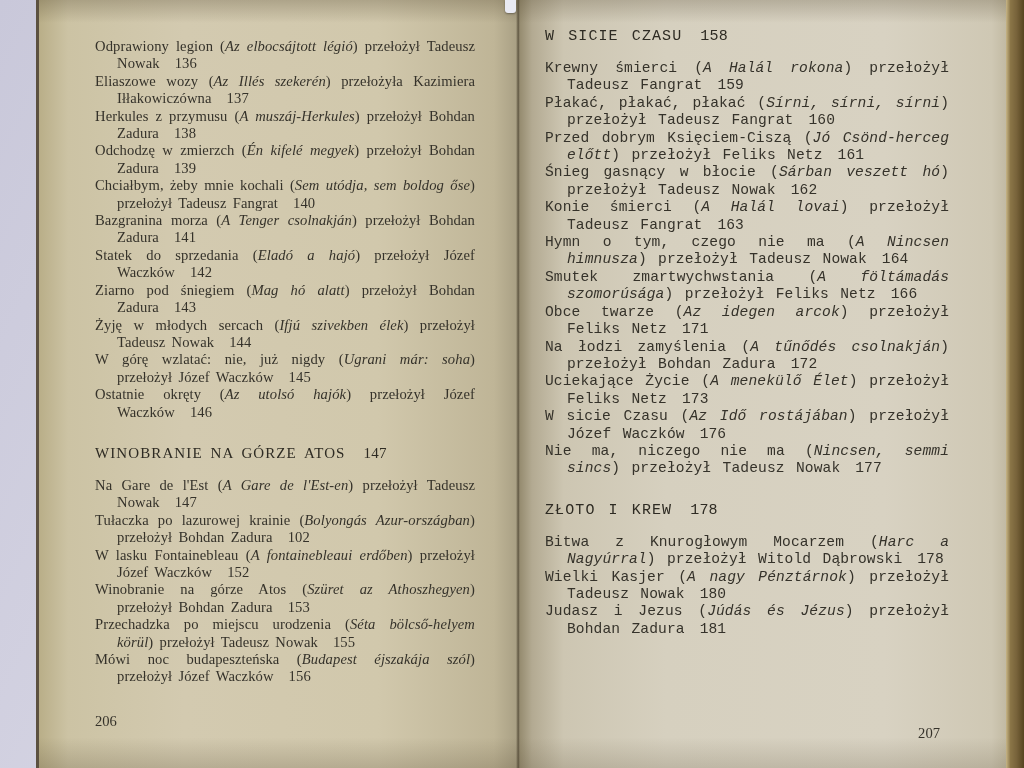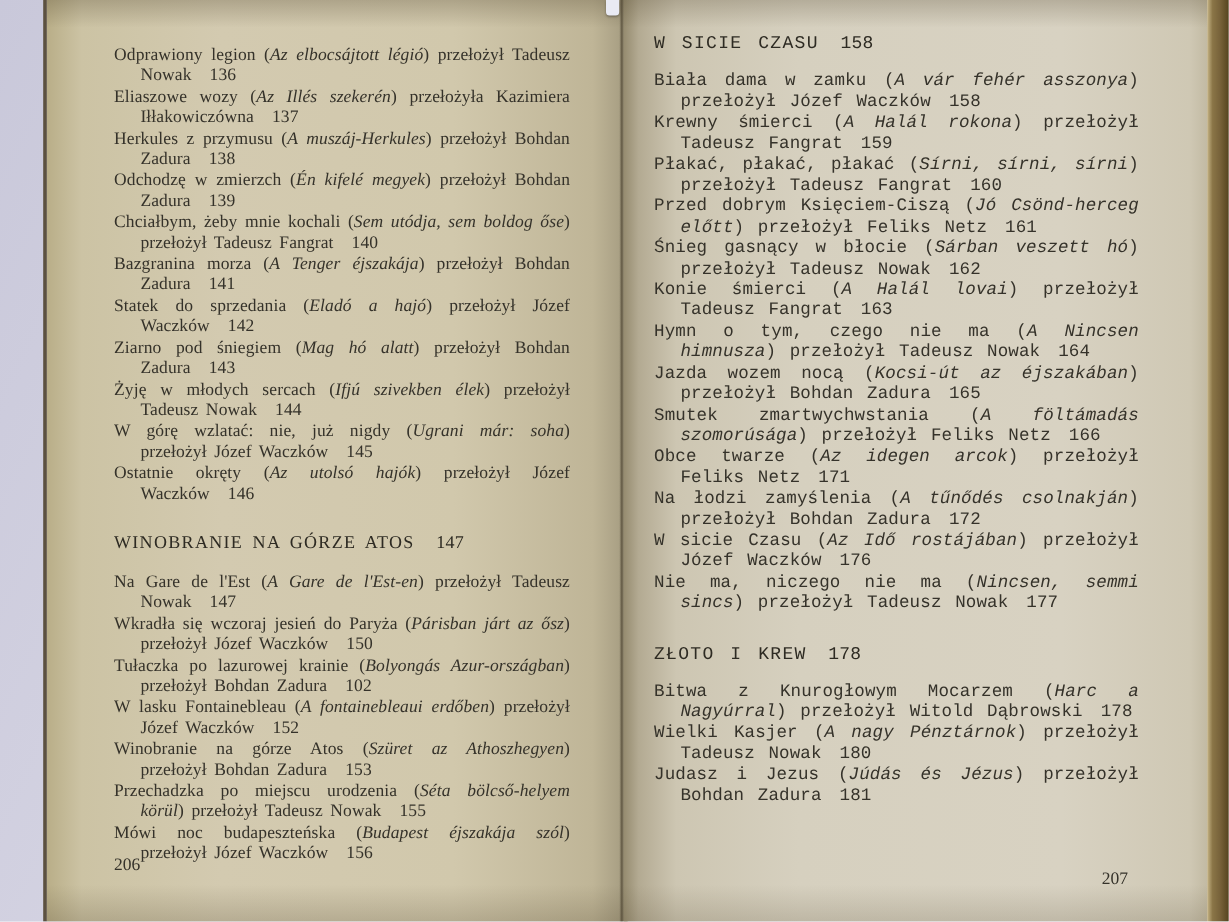--- a/index.html
+++ b/index.html
@@ -78,56 +78,54 @@
 <div class="book">
 
   <div class="page page-left">
     <div class="text-block">
         <div class="toc-section">
           <p class="entry"><span>Odprawiony legion (</span><em>Az elbocsájtott légió</em><span>) przełożył Tadeusz Nowak</span><span class="pagenum">136</span></p>
           <p class="entry"><span>Eliaszowe wozy (</span><em>Az Illés szekerén</em><span>) przełożyła Kazimiera Iłłakowiczówna</span><span class="pagenum">137</span></p>
           <p class="entry"><span>Herkules z przymusu (</span><em>A muszáj-Herkules</em><span>) przełożył Bohdan Zadura</span><span class="pagenum">138</span></p>
           <p class="entry"><span>Odchodzę w zmierzch (</span><em>Én kifelé megyek</em><span>) przełożył Bohdan Zadura</span><span class="pagenum">139</span></p>
           <p class="entry"><span>Chciałbym, żeby mnie kochali (</span><em>Sem utódja, sem boldog őse</em><span>) przełożył Tadeusz Fangrat</span><span class="pagenum">140</span></p>
-          <p class="entry"><span>Bazgranina morza (</span><em>A Tenger éjszakája</em><span>) przełożył Bohdan Zadura</span><span class="pagenum">141</span></p>
+          <p class="entry"><span>Bazgranina morza (</span><em>A Tenger csolnakján</em><span>) przełożył Bohdan Zadura</span><span class="pagenum">141</span></p>
           <p class="entry"><span>Statek do sprzedania (</span><em>Eladó a hajó</em><span>) przełożył Józef Waczków</span><span class="pagenum">142</span></p>
           <p class="entry"><span>Ziarno pod śniegiem (</span><em>Mag hó alatt</em><span>) przełożył Bohdan Zadura</span><span class="pagenum">143</span></p>
           <p class="entry"><span>Żyję w młodych sercach (</span><em>Ifjú szivekben élek</em><span>) przełożył Tadeusz Nowak</span><span class="pagenum">144</span></p>
           <p class="entry"><span>W górę wzlatać: nie, już nigdy (</span><em>Ugrani már: soha</em><span>) przełożył Józef Waczków</span><span class="pagenum">145</span></p>
           <p class="entry"><span>Ostatnie okręty (</span><em>Az utolsó hajók</em><span>) przełożył Józef Waczków</span><span class="pagenum">146</span></p>
         </div>
         <div class="toc-section">
           <div class="section-heading"><span>WINOBRANIE NA GÓRZE ATOS</span><span class="pagenum">147</span></div>
           <p class="entry"><span>Na Gare de l'Est (</span><em>A Gare de l'Est-en</em><span>) przełożył Tadeusz Nowak</span><span class="pagenum">147</span></p>
-          <p class="entry"><span>Wkradła się wczoraj jesień do Paryża (</span><em>Párisban járt az ősz</em><span>) przełożył Józef Waczków</span><span class="pagenum">150</span></p>
           <p class="entry"><span>Tułaczka po lazurowej krainie (</span><em>Bolyongás Azur-országban</em><span>) przełożył Bohdan Zadura</span><span class="pagenum">102</span></p>
           <p class="entry"><span>W lasku Fontainebleau (</span><em>A fontainebleaui erdőben</em><span>) przełożył Józef Waczków</span><span class="pagenum">152</span></p>
           <p class="entry"><span>Winobranie na górze Atos (</span><em>Szüret az Athoszhegyen</em><span>) przełożył Bohdan Zadura</span><span class="pagenum">153</span></p>
           <p class="entry"><span>Przechadzka po miejscu urodzenia (</span><em>Séta bölcső-helyem körül</em><span>) przełożył Tadeusz Nowak</span><span class="pagenum">155</span></p>
           <p class="entry"><span>Mówi noc budapeszteńska (</span><em>Budapest éjszakája szól</em><span>) przełożył Józef Waczków</span><span class="pagenum">156</span></p>
         </div>
       </div>
     <div class="folio folio-left">206</div>
   </div>
 
   <div class="page page-right">
     <div class="text-block">
         <div class="toc-section">
           <div class="section-heading"><span>W SICIE CZASU</span><span class="pagenum">158</span></div>
-          <p class="entry"><span>Biała dama w zamku (</span><em>A vár fehér asszonya</em><span>) przełożył Józef Waczków</span><span class="pagenum">158</span></p>
           <p class="entry"><span>Krewny śmierci (</span><em>A Halál rokona</em><span>) przełożył Tadeusz Fangrat</span><span class="pagenum">159</span></p>
           <p class="entry"><span>Płakać, płakać, płakać (</span><em>Sírni, sírni, sírni</em><span>) przełożył Tadeusz Fangrat</span><span class="pagenum">160</span></p>
           <p class="entry"><span>Przed dobrym Księciem-Ciszą (</span><em>Jó Csönd-herceg előtt</em><span>) przełożył Feliks Netz</span><span class="pagenum">161</span></p>
           <p class="entry"><span>Śnieg gasnący w błocie (</span><em>Sárban veszett hó</em><span>) przełożył Tadeusz Nowak</span><span class="pagenum">162</span></p>
           <p class="entry"><span>Konie śmierci (</span><em>A Halál lovai</em><span>) przełożył Tadeusz Fangrat</span><span class="pagenum">163</span></p>
           <p class="entry"><span>Hymn o tym, czego nie ma (</span><em>A Nincsen himnusza</em><span>) przełożył Tadeusz Nowak</span><span class="pagenum">164</span></p>
-          <p class="entry"><span>Jazda wozem nocą (</span><em>Kocsi-út az éjszakában</em><span>) przełożył Bohdan Zadura</span><span class="pagenum">165</span></p>
           <p class="entry"><span>Smutek zmartwychwstania (</span><em>A föltámadás szomorúsága</em><span>) przełożył Feliks Netz</span><span class="pagenum">166</span></p>
           <p class="entry"><span>Obce twarze (</span><em>Az idegen arcok</em><span>) przełożył Feliks Netz</span><span class="pagenum">171</span></p>
           <p class="entry"><span>Na łodzi zamyślenia (</span><em>A tűnődés csolnakján</em><span>) przełożył Bohdan Zadura</span><span class="pagenum">172</span></p>
+          <p class="entry"><span>Uciekające Życie (</span><em>A menekülő Élet</em><span>) przełożył Feliks Netz</span><span class="pagenum">173</span></p>
           <p class="entry"><span>W sicie Czasu (</span><em>Az Idő rostájában</em><span>) przełożył Józef Waczków</span><span class="pagenum">176</span></p>
           <p class="entry"><span>Nie ma, niczego nie ma (</span><em>Nincsen, semmi sincs</em><span>) przełożył Tadeusz Nowak</span><span class="pagenum">177</span></p>
         </div>
         <div class="toc-section">
           <div class="section-heading"><span>ZŁOTO I KREW</span><span class="pagenum">178</span></div>
           <p class="entry"><span>Bitwa z Knurogłowym Mocarzem (</span><em>Harc a Nagyúrral</em><span>) przełożył Witold Dąbrowski</span><span class="pagenum">178</span></p>
           <p class="entry"><span>Wielki Kasjer (</span><em>A nagy Pénztárnok</em><span>) przełożył Tadeusz Nowak</span><span class="pagenum">180</span></p>
           <p class="entry"><span>Judasz i Jezus (</span><em>Júdás és Jézus</em><span>) przełożył Bohdan Zadura</span><span class="pagenum">181</span></p>
         </div>
       </div>

